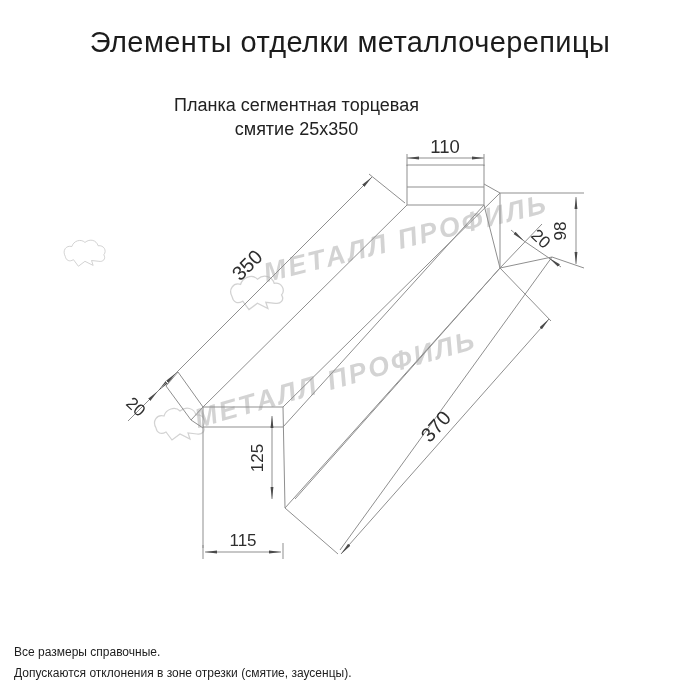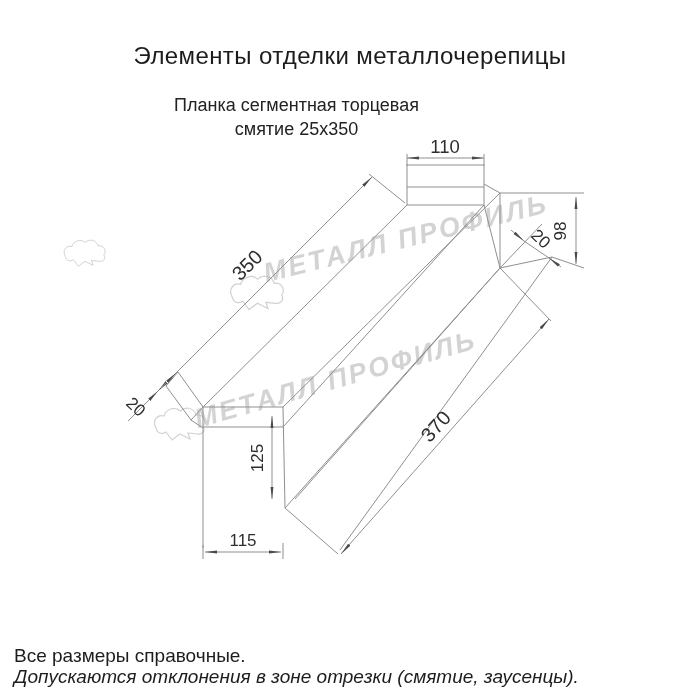--- a/index.html
+++ b/index.html
@@ -1,28 +1,28 @@
 <!DOCTYPE html>
 <html><head>
 <meta charset="utf-8">
 <style>
   html,body{margin:0;padding:0;}
   body{width:700px;height:700px;background:#ffffff;position:relative;overflow:hidden;
        font-family:"Liberation Sans", sans-serif;}
   .page{position:absolute;inset:0;background:#fff;}
   .title{position:absolute;top:26px;left:0;width:700px;text-align:center;
-         font-size:24px;font-weight:500;color:#1c1c1c;letter-spacing:.4px;margin-top:16px;}
+         font-size:29px;font-weight:500;color:#1c1c1c;letter-spacing:.4px;}
   .subtitle{position:absolute;left:0;width:593px;text-align:center;color:#222;
             font-size:18px;font-weight:400;}
   .subtitle.l1{top:95px;}
   .subtitle.l2{top:119px;}
-  .footer{position:absolute;left:14px;color:#1d1d1d;font-size:19px;}
+  .footer{position:absolute;left:14px;color:#1d1d1d;font-size:12px;}
   .footer.f1{top:645px;}
   .footer.f2:{}
-  .footer.f2{top:666px;font-style:italic;}
+  .footer.f2{top:666px;}
   svg.draw{position:absolute;left:0;top:0;}
   .shape line, .shape path, .shape rect{stroke:#8f8f8f;stroke-width:1;fill:none;}
   .dims line{stroke:#8f8f8f;stroke-width:1;fill:none;}
   .dimtext{fill:#2e2e2e;font-family:"Liberation Sans",sans-serif;}
   .wm{fill:#b9b9b9;opacity:.62;font-weight:bold;font-style:italic;
       font-family:"Liberation Sans",sans-serif;letter-spacing:2.5px;}
   .cloud{stroke:#c3c3c3;stroke-width:1.2;fill:none;opacity:.75;}
 </style>
 </head>
 <body>

